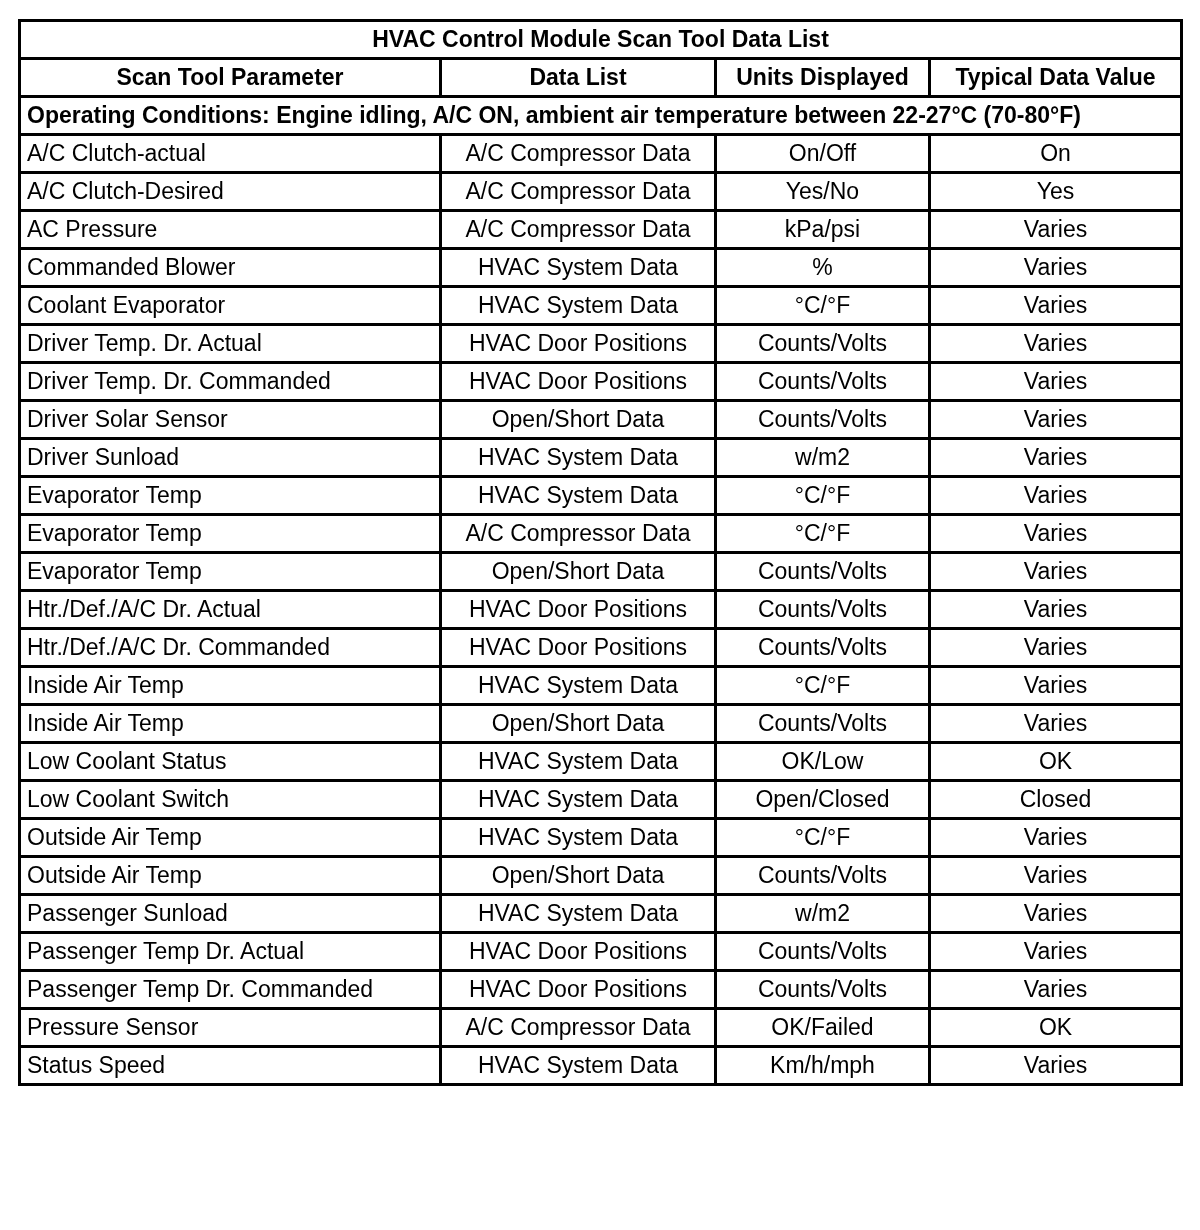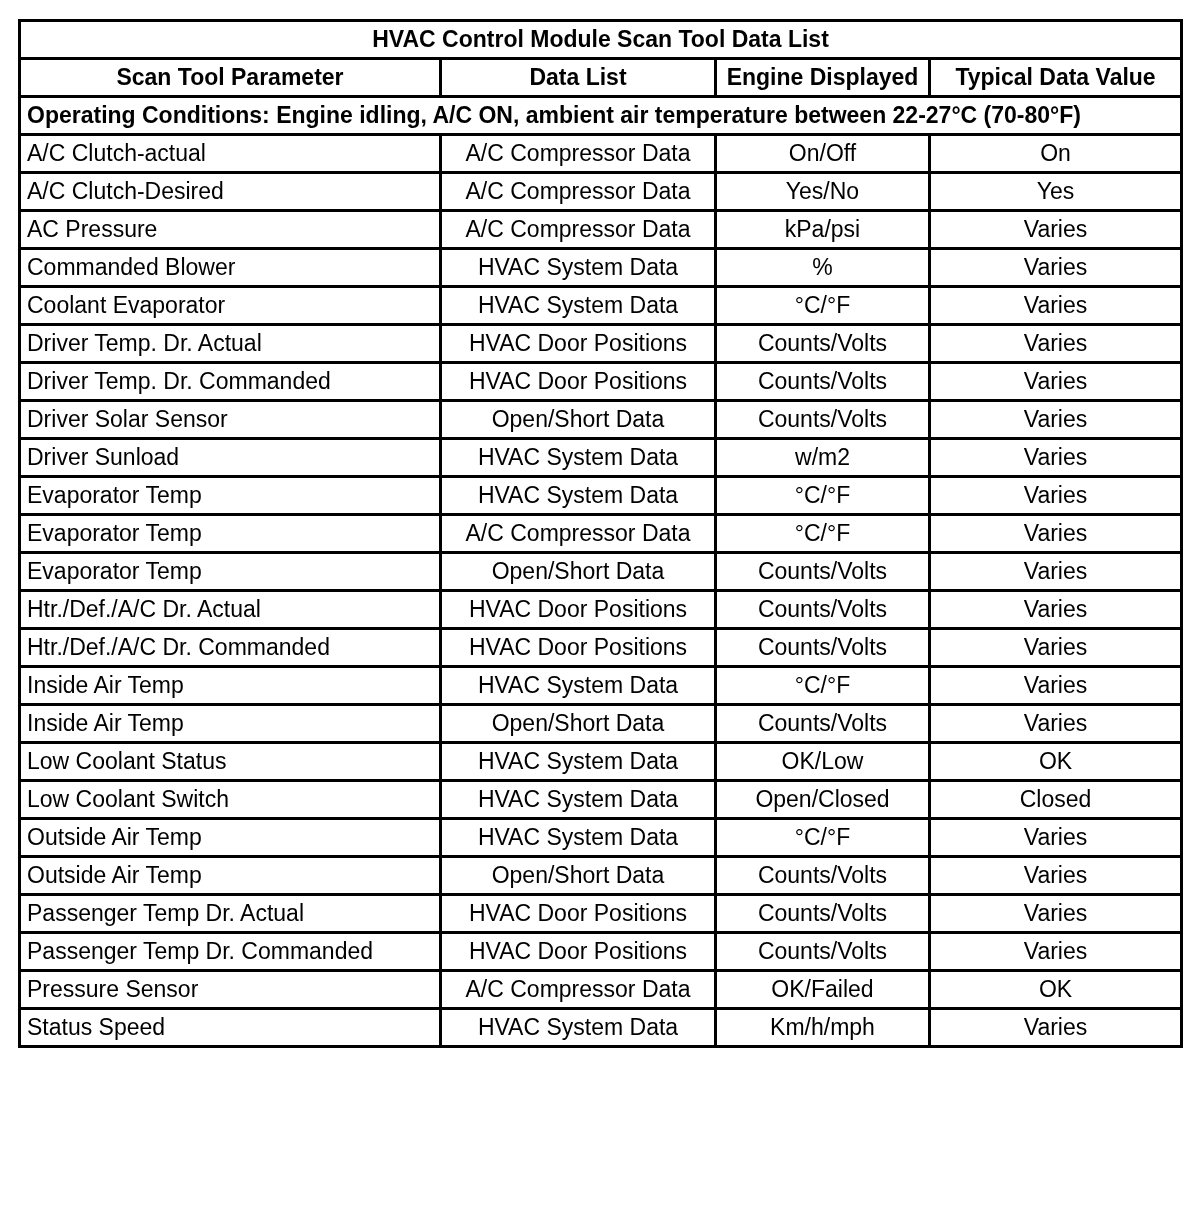--- a/index.html
+++ b/index.html
@@ -36,21 +36,21 @@
     <col style="width:214px">
     <col style="width:252px">
   </colgroup>
   <thead>
     <tr>
       <th colspan="4" class="title-cell">HVAC Control Module Scan Tool Data List</th>
     </tr>
     <tr>
       <th>Scan Tool Parameter</th>
       <th>Data List</th>
-      <th>Engine Displayed</th>
+      <th>Units Displayed</th>
       <th>Typical Data Value</th>
     </tr>
     <tr>
       <td colspan="4" class="cond-cell">Operating Conditions: Engine idling, A/C ON, ambient air temperature between 22-27°C (70-80°F)</td>
     </tr>
   </thead>
   <tbody id="rows">
       <tr>
         <td class="param">A/C Clutch-actual</td>
         <td class="center">A/C Compressor Data</td>
@@ -165,20 +165,26 @@
         <td class="center">°C/°F</td>
         <td class="center">Varies</td>
       </tr>
       <tr>
         <td class="param">Outside Air Temp</td>
         <td class="center">Open/Short Data</td>
         <td class="center">Counts/Volts</td>
         <td class="center">Varies</td>
       </tr>
       <tr>
+        <td class="param">Passenger Sunload</td>
+        <td class="center">HVAC System Data</td>
+        <td class="center">w/m2</td>
+        <td class="center">Varies</td>
+      </tr>
+      <tr>
         <td class="param">Passenger Temp Dr. Actual</td>
         <td class="center">HVAC Door Positions</td>
         <td class="center">Counts/Volts</td>
         <td class="center">Varies</td>
       </tr>
       <tr>
         <td class="param">Passenger Temp Dr. Commanded</td>
         <td class="center">HVAC Door Positions</td>
         <td class="center">Counts/Volts</td>
         <td class="center">Varies</td>

